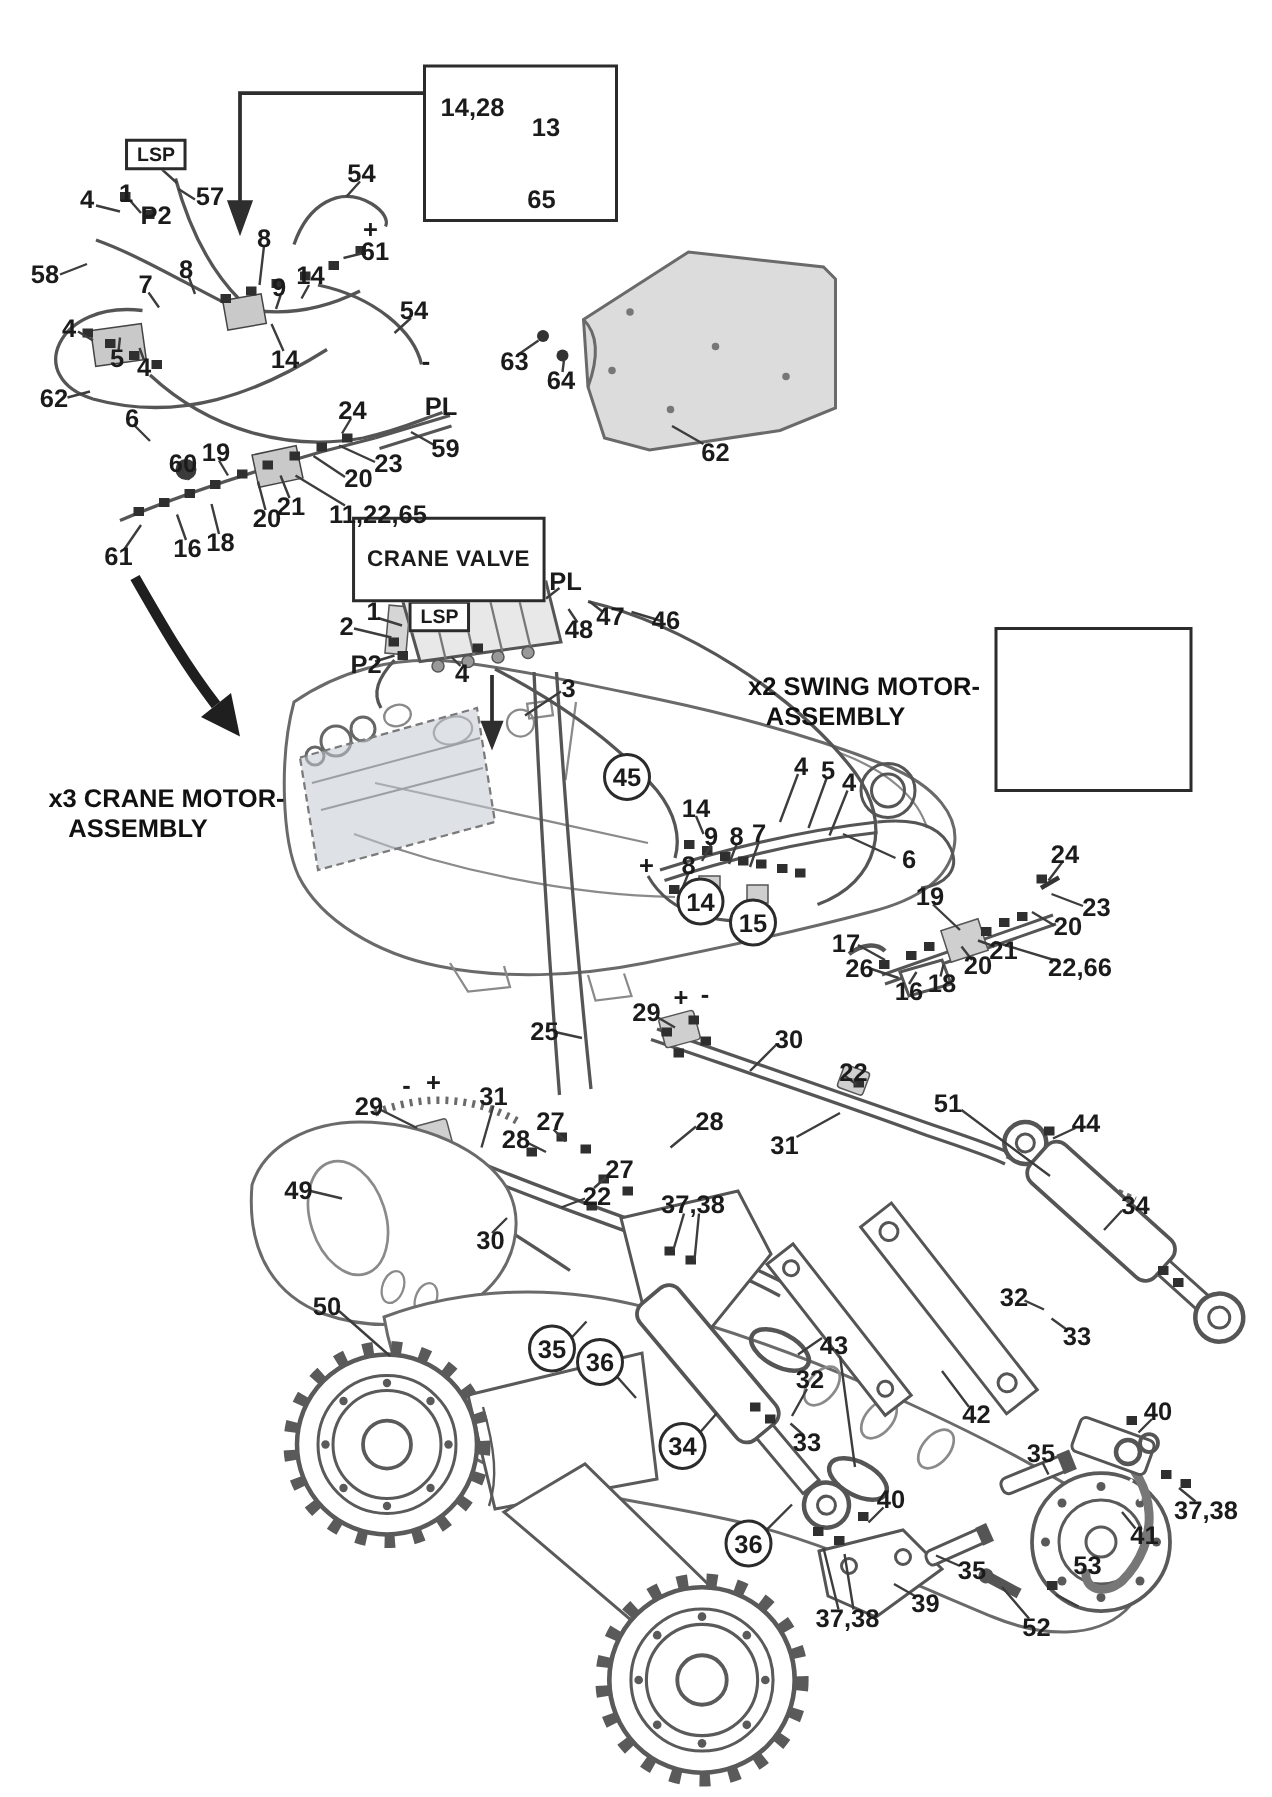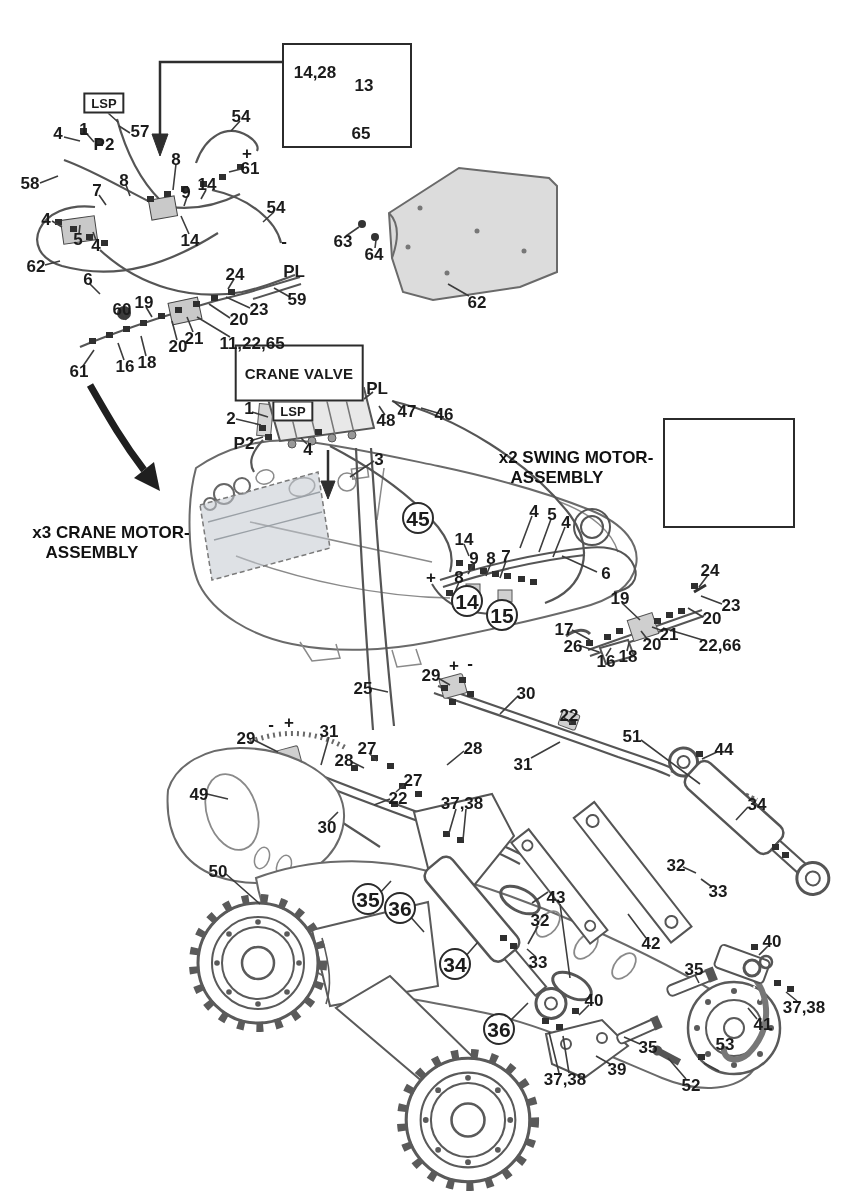--- a/index.html
+++ b/index.html
@@ -3,21 +3,21 @@
 <meta charset="utf-8">
 <style>
   html,body{margin:0;padding:0;background:#fff}
   .stage{position:relative;width:848px;height:1198px;background:#fff;overflow:hidden;
          font-family:"Liberation Sans",sans-serif;}
   svg.art{position:absolute;left:0;top:0}
   .c{position:absolute;transform:translate(-50%,-50%);font-weight:700;font-size:17px;
      color:#1b1b1b;white-space:nowrap;line-height:1;z-index:5}
   .sign{font-size:17px}
   .circ{width:28px;height:28px;border:2px solid #2b2b2b;border-radius:50%;background:#fff;
-        display:flex;align-items:center;justify-content:center;font-size:21px}
+        display:flex;align-items:center;justify-content:center;font-size:17px}
   .box{border:2px solid #2b2b2b;background:#fff;padding:2px 6px;font-size:13px}
   .box.big{font-size:15px;letter-spacing:.3px;padding:19px 8px}
   .note{position:absolute;transform:translate(-50%,-50%);font-weight:700;font-size:17px;
         color:#111;white-space:nowrap;z-index:5}
   .inset{position:absolute;border:2.5px solid #2b2b2b;background:#fff;z-index:1}
 </style>
 </head>
 <body>
 
 <div class="stage">

